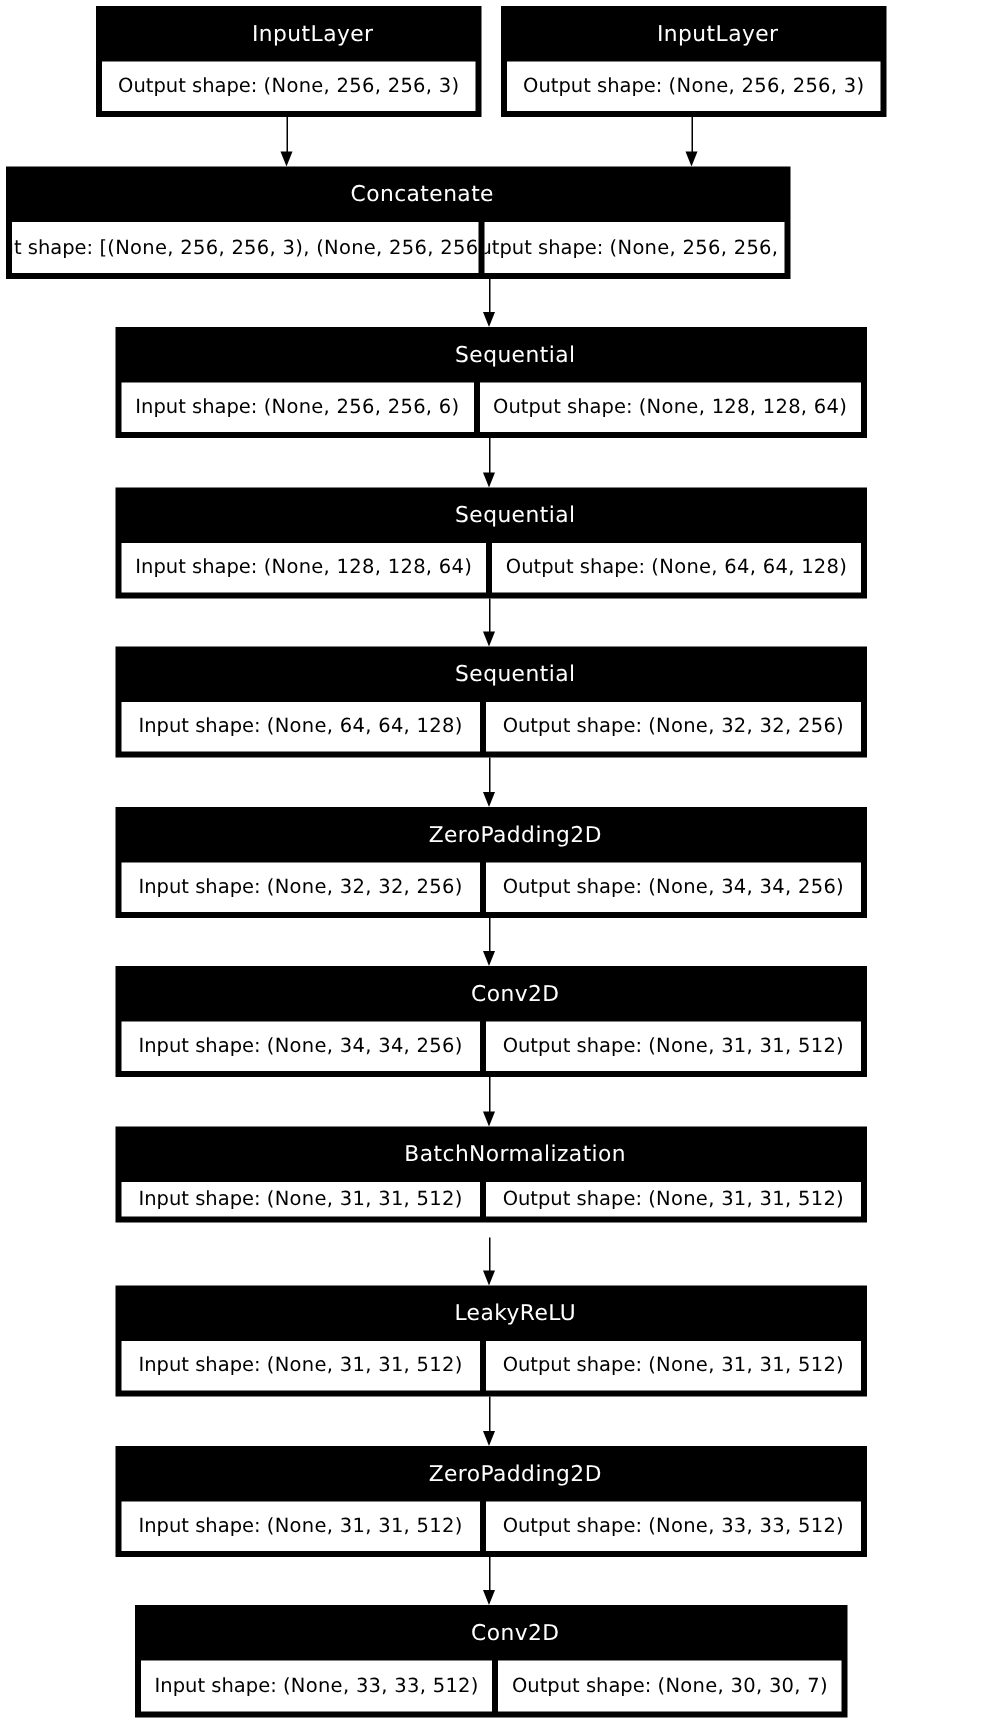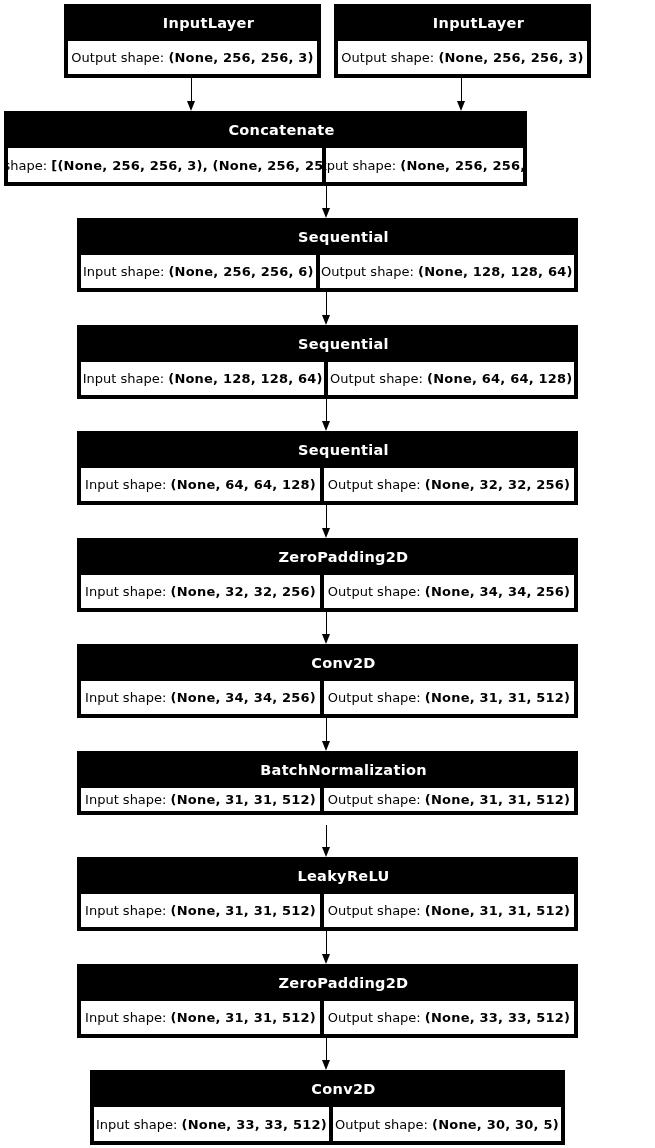--- a/index.html
+++ b/index.html
@@ -21,21 +21,21 @@
     box-sizing: border-box;
     display: flex;
     flex-direction: column;
   }
   .node-title {
     height: 37px;
     display: flex;
     align-items: center;
     justify-content: center;
     color: #ffffff;
-    font-weight: bold;
+    font-weight: normal;
     font-size: 14.5px;
     letter-spacing: 0.3px;
     white-space: nowrap;
     padding-left: 32px;
   }
   .node-cells {
     display: flex;
     flex: 1;
     gap: 4px;
     margin: 0 4px 4px 4px;
@@ -46,21 +46,21 @@
     flex: 1 1 auto;
     display: flex;
     align-items: center;
     justify-content: center;
     font-size: 13px;
     white-space: nowrap;
     padding: 0 8px;
     overflow: hidden;
   }
   .cell .lbl { white-space: pre; }
-  .cell .val { font-weight: bold; white-space: pre; letter-spacing: 0.2px; }
+  .cell .val { font-weight: normal; white-space: pre; letter-spacing: 0.2px; }
   .arrow {
     position: absolute;
     width: 9px;
   }
   .arrow::before {
     content: "";
     position: absolute;
     left: 3.75px;
     top: 0;
     bottom: 8px;
@@ -253,18 +253,18 @@
 
   <div class="node" style="left:90px; top:1070px; width:475px; height:75px">
     <div class="node-title">Conv2D</div>
     <div class="node-cells">
       <div class="cell">
           <span class="lbl">Input shape: </span>
           <span class="val">(None, 33, 33, 512)</span>
         </div>
       <div class="cell">
           <span class="lbl">Output shape: </span>
-          <span class="val">(None, 30, 30, 5)</span>
+          <span class="val">(None, 30, 30, 7)</span>
         </div>
     </div>
   </div>
 
 </div>
 
 </body></html>

